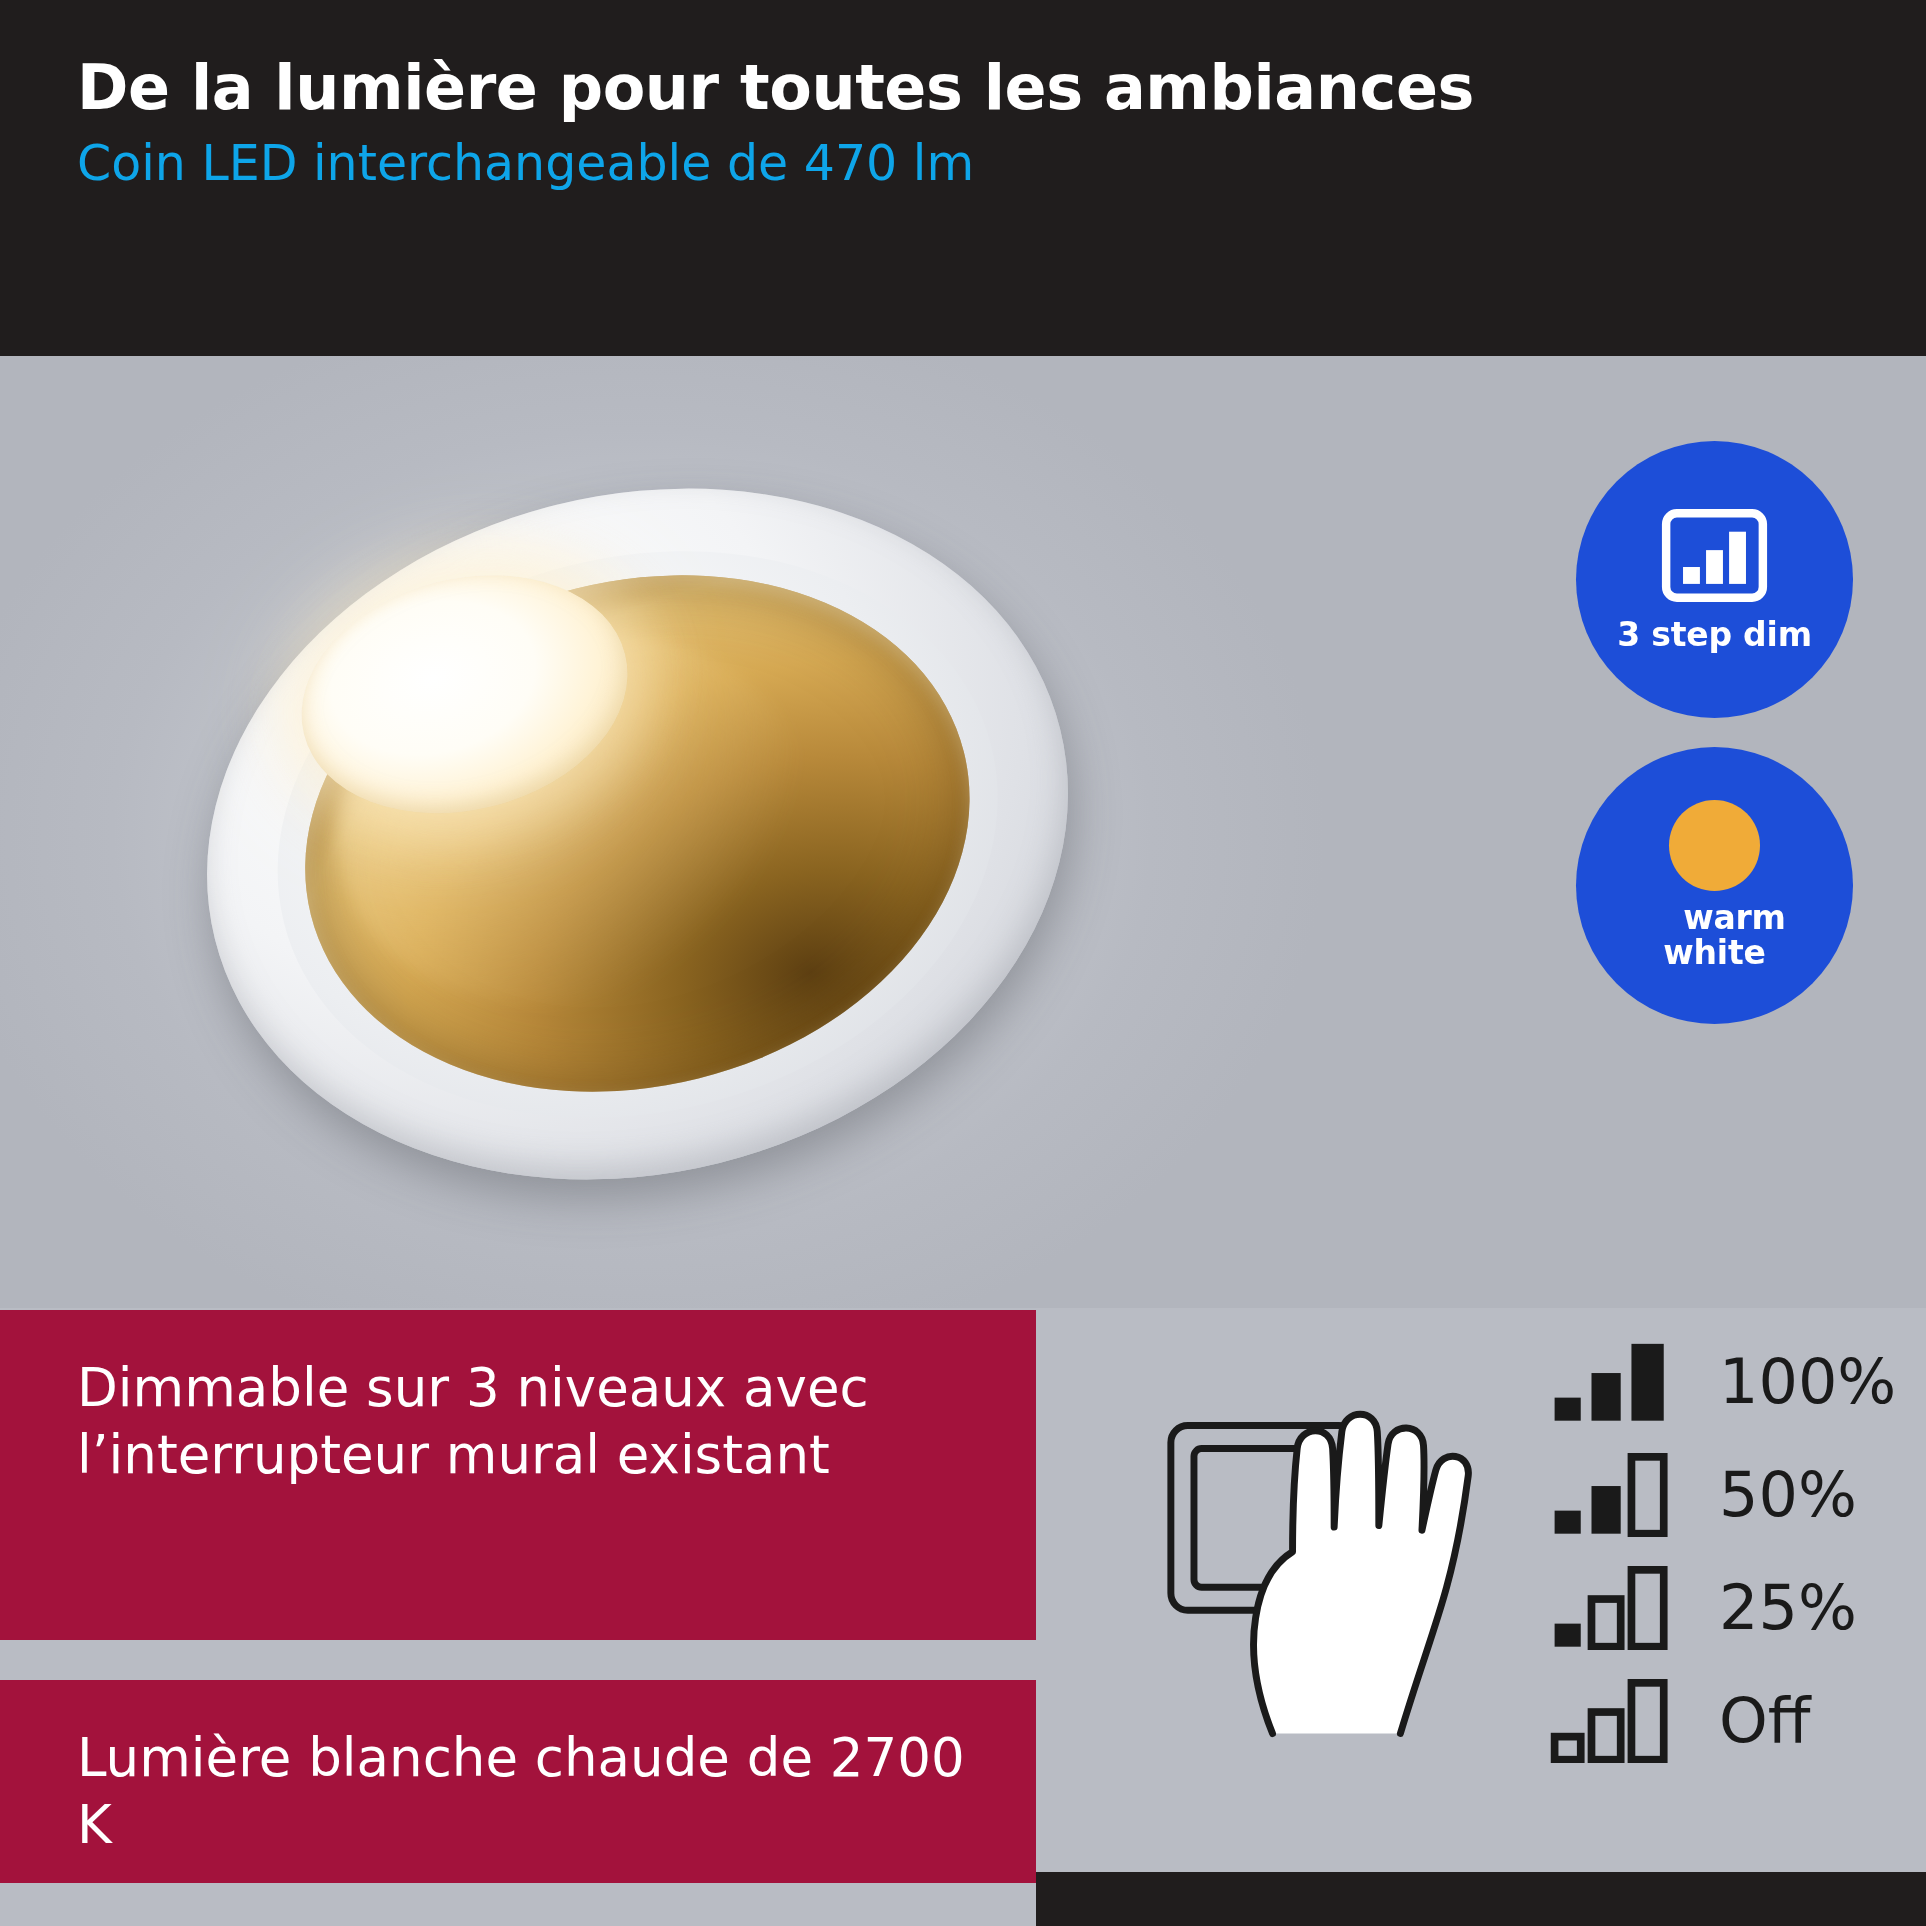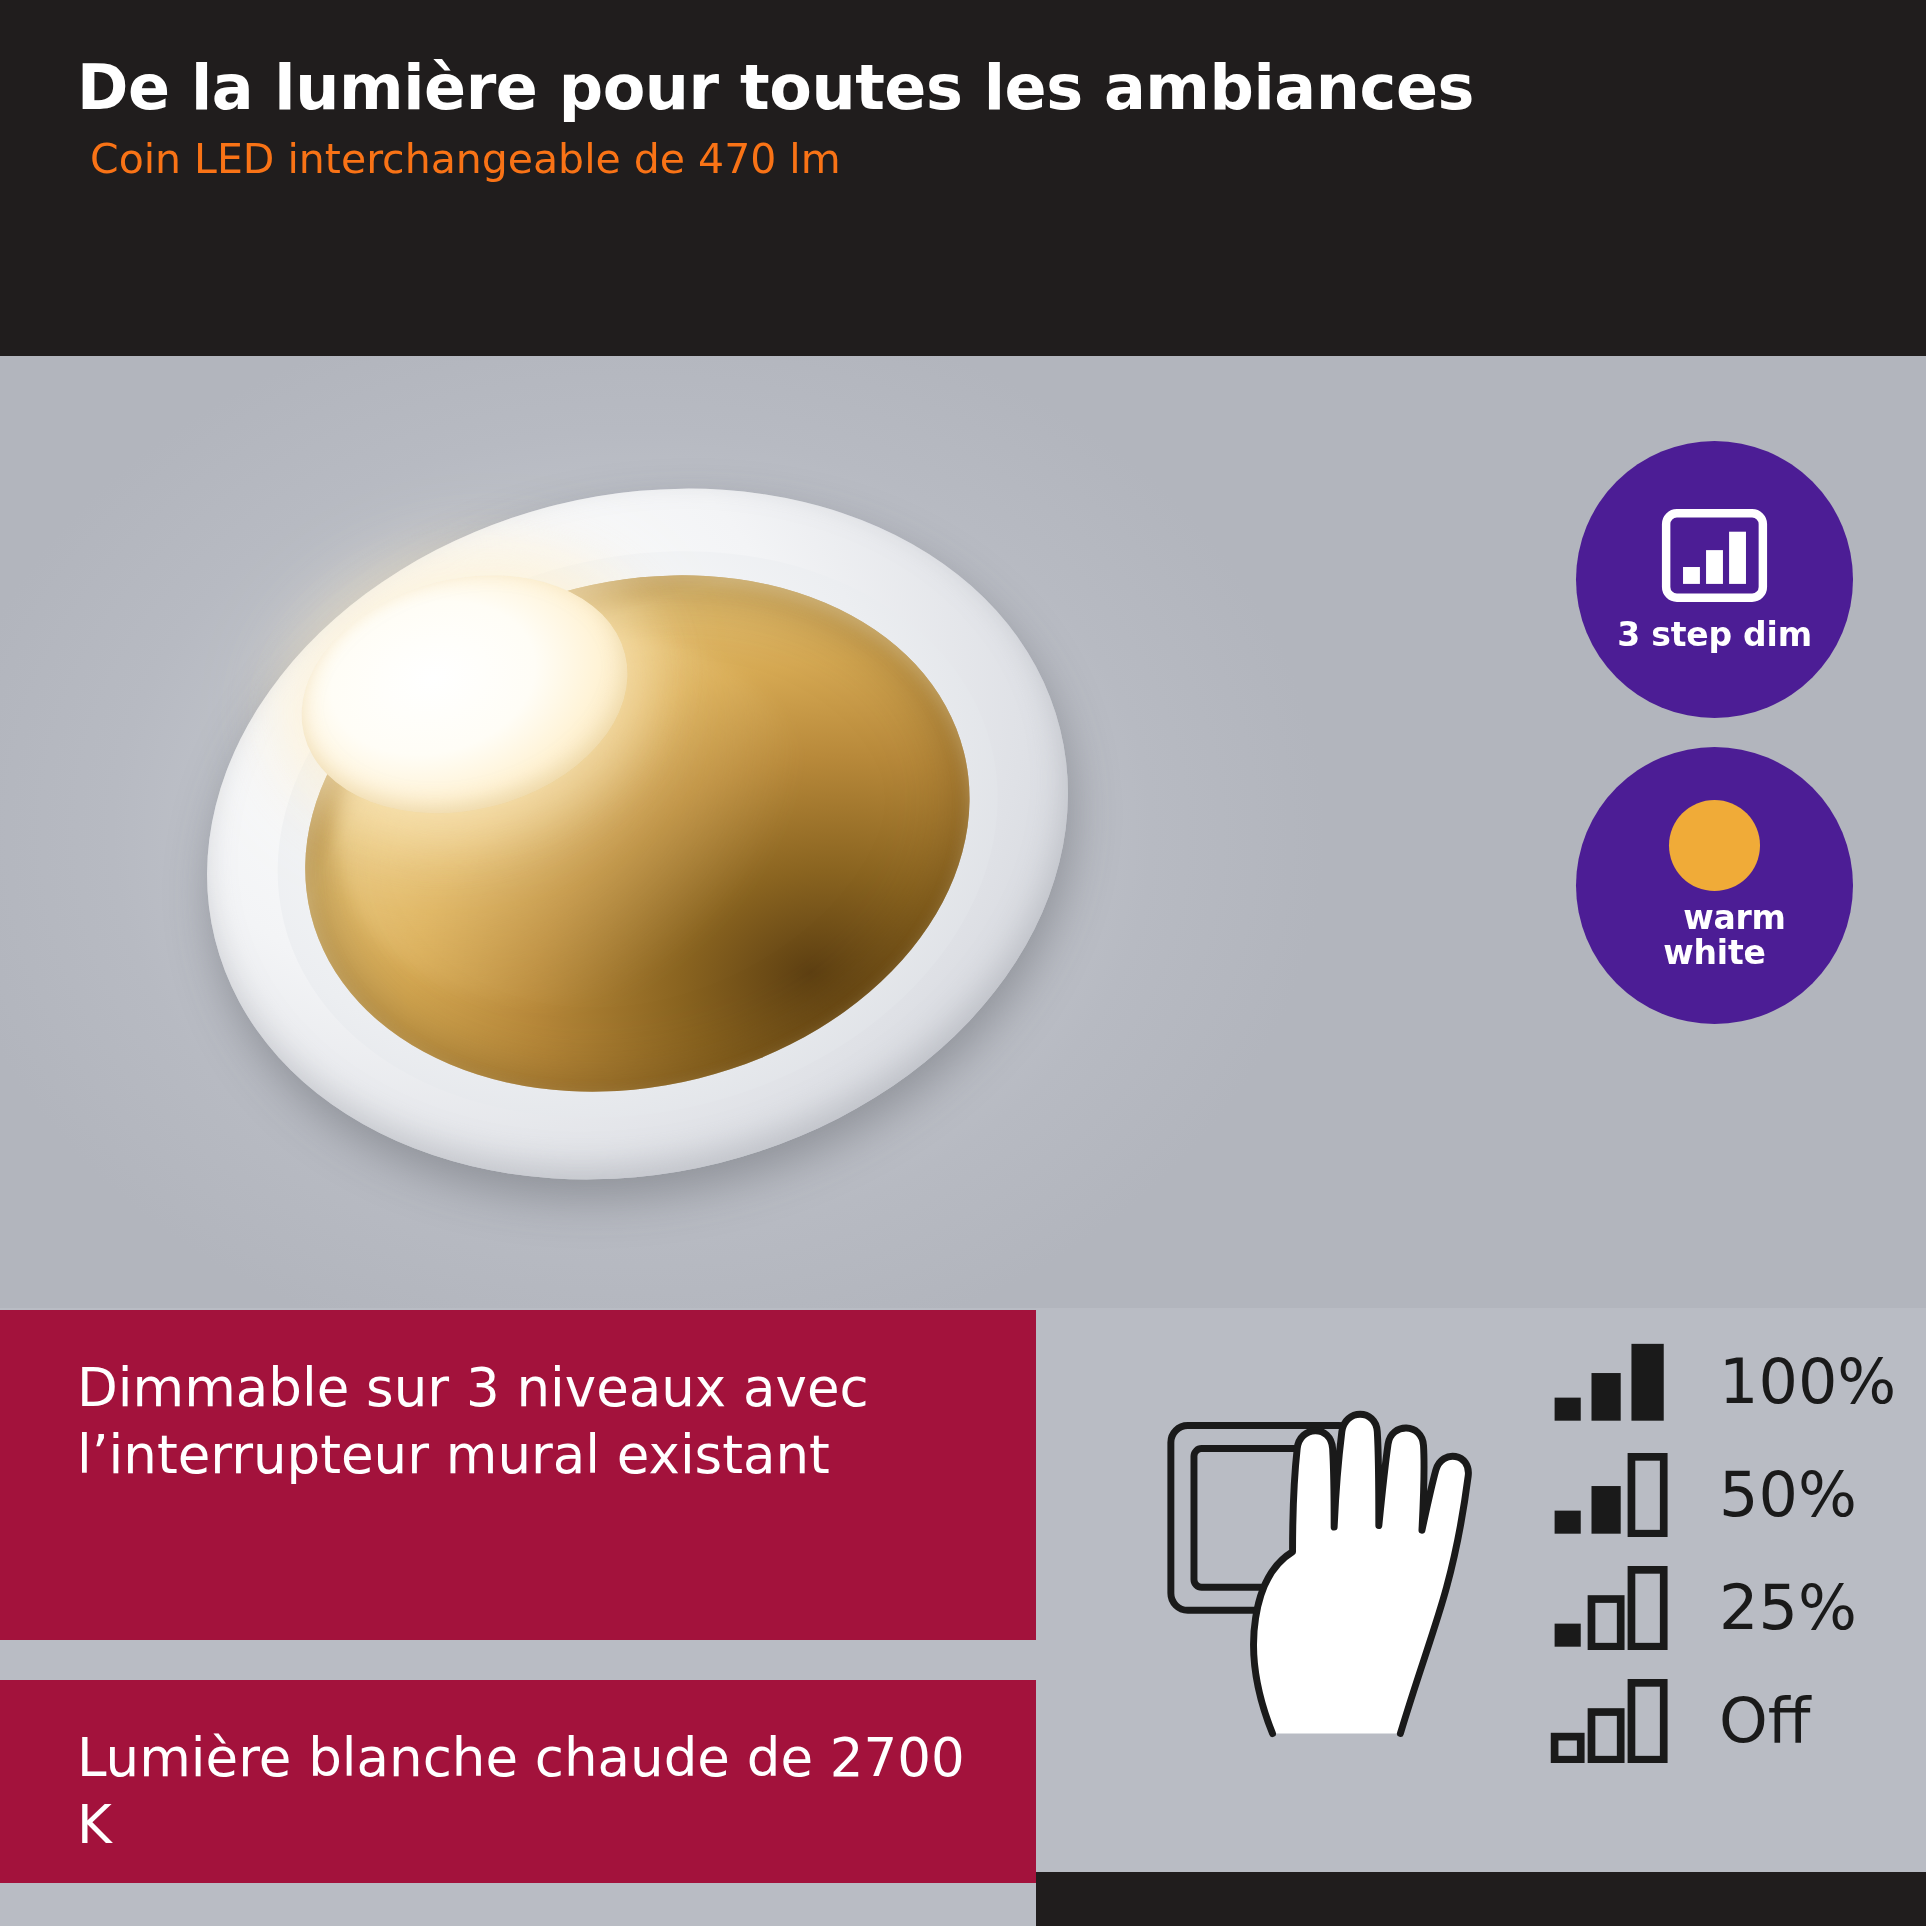--- a/index.html
+++ b/index.html
@@ -35,27 +35,26 @@
   }
   .header-title {
     color: #ffffff;
     font-size: 62px;
     font-weight: bold;
     line-height: 1.08;
     letter-spacing: -0.4px;
     white-space: nowrap;
   }
   .header-subtitle {
-    color: #f97316;
-    font-size: 41px;
+    color: #0ea5e9;
+    font-size: 49px;
     font-weight: 400;
     line-height: 1.15;
     margin-top: 14px;
     white-space: nowrap;
-    margin-left: 13px;
   }
 
   
   .stage {
     position: absolute;
     left: 0; top: 356px;
     width: 1926px;
     height: 952px;
     background: #b9bcc4;
     overflow: hidden;
@@ -145,21 +144,21 @@
     border-radius: 50%;
     background: radial-gradient(ellipse at 50% 45%, rgba(255,245,220,0.55) 0%, rgba(255,240,205,0.18) 45%, rgba(255,240,205,0) 72%);
     filter: blur(14px);
     pointer-events: none;
   }
 
   
   .badge {
     position: absolute;
     border-radius: 50%;
-    background: #4c1d95;
+    background: #1d4ed8;
     color: #ffffff;
     text-align: left;
     display: flex;
     flex-direction: column;
     align-items: center;
     justify-content: center;
   }
   .badge-dim {
     left: 1576px; top: 85px;
     width: 277px; height: 277px;

